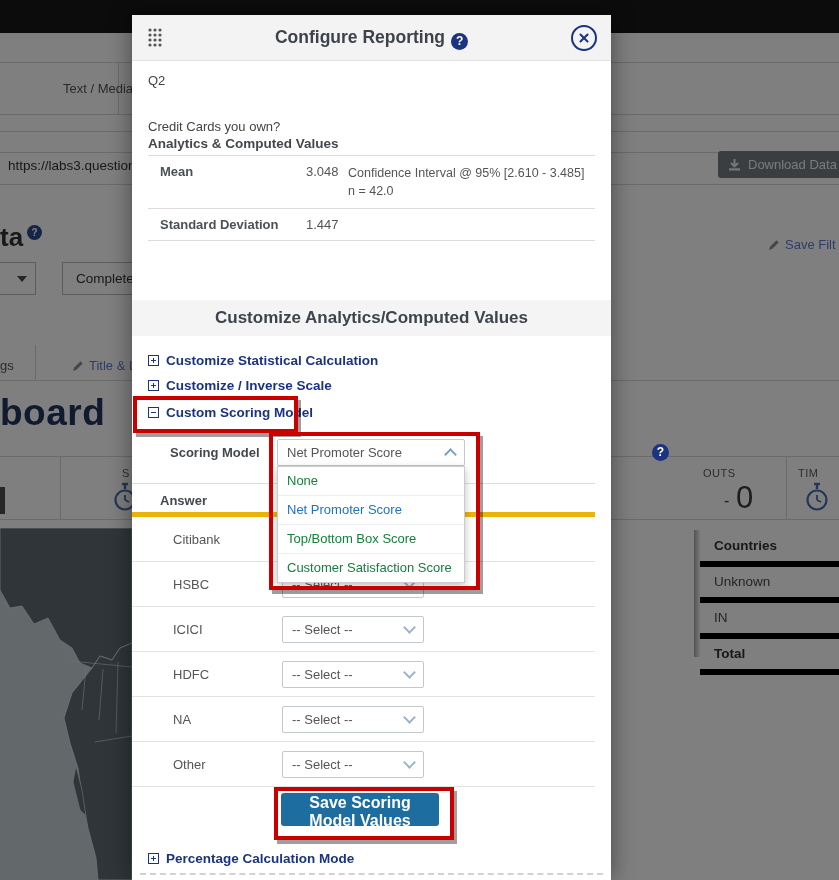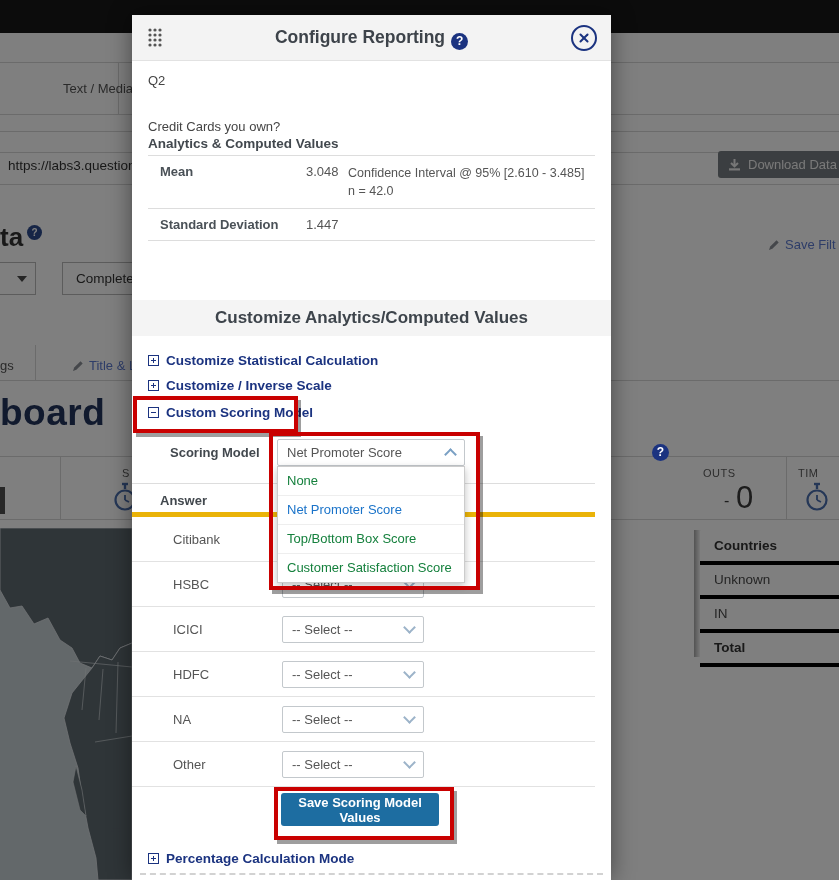--- a/index.html
+++ b/index.html
@@ -17,21 +17,21 @@
   .dl-btn{position:absolute;left:718px;top:151px;width:130px;height:27px;background:#777d82;border-radius:3px;color:#f2f2f2;font-size:13px;display:flex;align-items:center;gap:7px;padding-left:10px;box-sizing:border-box;}
   .blue-link{position:absolute;color:#5c7ad0;font-size:13px;display:flex;align-items:center;gap:5px;white-space:nowrap;}
   .icon-svg{display:inline-block;vertical-align:middle;}
   .data-head{position:absolute;left:0;top:222px;font-size:26px;font-weight:bold;color:#333;}
   .qmark-sm{display:inline-block;width:15px;height:15px;border-radius:50%;background:#2c4a8c;color:#fff;font-size:10px;font-weight:bold;text-align:center;line-height:15px;vertical-align:super;margin-left:4px;}
   .bg-select{position:absolute;background:#fff;border:1px solid #b9b9b9;box-sizing:border-box;display:flex;align-items:center;font-size:13.5px;color:#333;}
   .board-head{position:absolute;left:0;top:392px;font-size:37px;font-weight:bold;color:#22345c;letter-spacing:.5px;}
   .stat-label{position:absolute;font-size:11px;color:#5a5a5a;letter-spacing:.5px;}
   .stat-big{position:absolute;font-size:31px;color:#3a3a3a;}
   .panel{position:absolute;background:#fff;}
-  .crow{height:30px;line-height:30px;padding-left:14px;font-size:13.5px;color:#4a4a4a;border-bottom:4px solid #000000;}
+  .crow{height:30px;line-height:30px;padding-left:14px;font-size:13.5px;color:#4a4a4a;border-bottom:6px solid #000000;}
   .crow.b{font-weight:bold;color:#333;}
   .lshadow{position:absolute;left:694px;top:530px;width:7px;height:127px;background:linear-gradient(90deg,rgba(0,0,0,.35),rgba(0,0,0,0));}
 
   
   #dim{position:absolute;inset:0;background:rgba(0,0,0,0.5);z-index:5;}
 
   
   #modal{position:absolute;left:132px;top:15px;width:479px;height:865px;background:#fff;z-index:10;box-shadow:0 0 22px rgba(0,0,0,.45);}
   .m-abs{position:absolute;}
   .m-header{position:absolute;left:0;top:0;right:0;height:45px;background:#f3f3f3;border-bottom:1px solid #e2e2e2;}
@@ -68,21 +68,21 @@
   .dd-item{height:28px;line-height:28px;padding-left:9px;font-size:13px;color:#15803d;border-top:1px solid #eee;cursor:pointer;}
   .dd-item:first-child{border-top:none;}
   .dd-item.sel-opt{color:#1a73c9;}
 
   .ans-head{position:absolute;left:0;right:16px;top:468px;height:34px;line-height:34px;border-top:1px solid #ddd;border-bottom:5px solid #eab308;padding-left:28px;font-size:13px;font-weight:bold;color:#42484e;box-sizing:border-box;}
   .ans-rows{position:absolute;left:0;right:16px;top:502px;}
   .ans-row{height:44px;display:flex;align-items:center;border-bottom:1px solid #e2e2e2;}
   .ans-row .alab{width:137px;padding-left:28px;font-size:13px;color:#555;box-sizing:border-box;flex:0 0 137px;margin-left:13px;}
   .ans-row .sel{width:142px;height:27px;}
 
-  .save-btn{position:absolute;left:149px;top:778px;width:158px;height:33px;background:#1d6da1;border:none;border-radius:3px;color:#fff;font-size:13px;font-weight:bold;font-family:"Liberation Sans",sans-serif;cursor:pointer;}
+  .save-btn{position:absolute;left:149px;top:778px;width:158px;height:33px;background:#1d6da1;border:none;border-radius:3px;color:#fff;font-size:16px;font-weight:bold;font-family:"Liberation Sans",sans-serif;cursor:pointer;}
 
   .red-box{position:absolute;border:4px solid #c90000;box-shadow:3px 4px 0 rgba(0,0,0,.38);z-index:50;pointer-events:none;}
 
   .dashed{position:absolute;left:8px;right:8px;top:858px;border-top:2px dashed #d2d2d2;}
 
   .grip{position:absolute;left:16px;top:13px;}
 </style>
 </head>
 <body>
 

